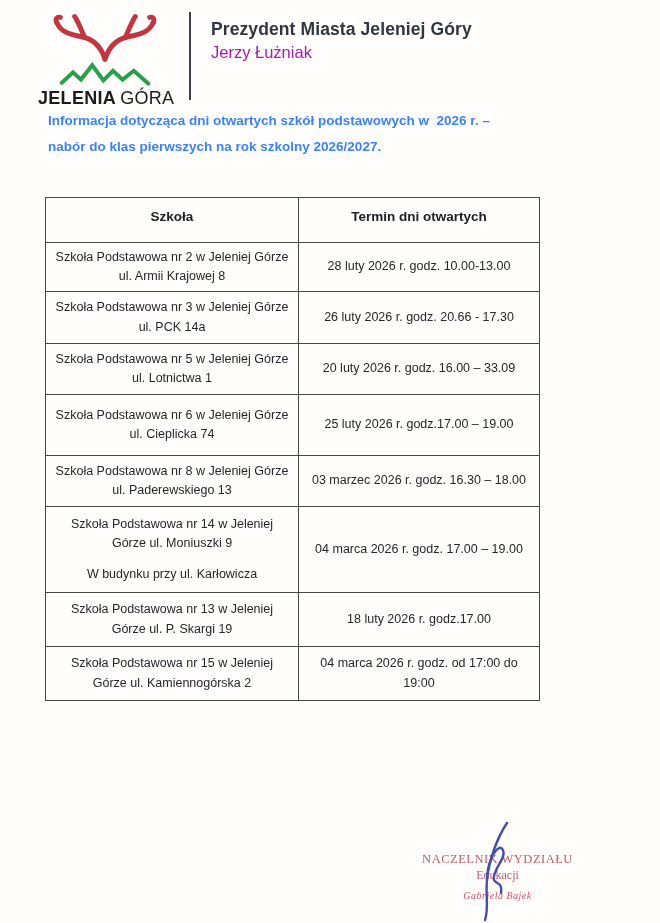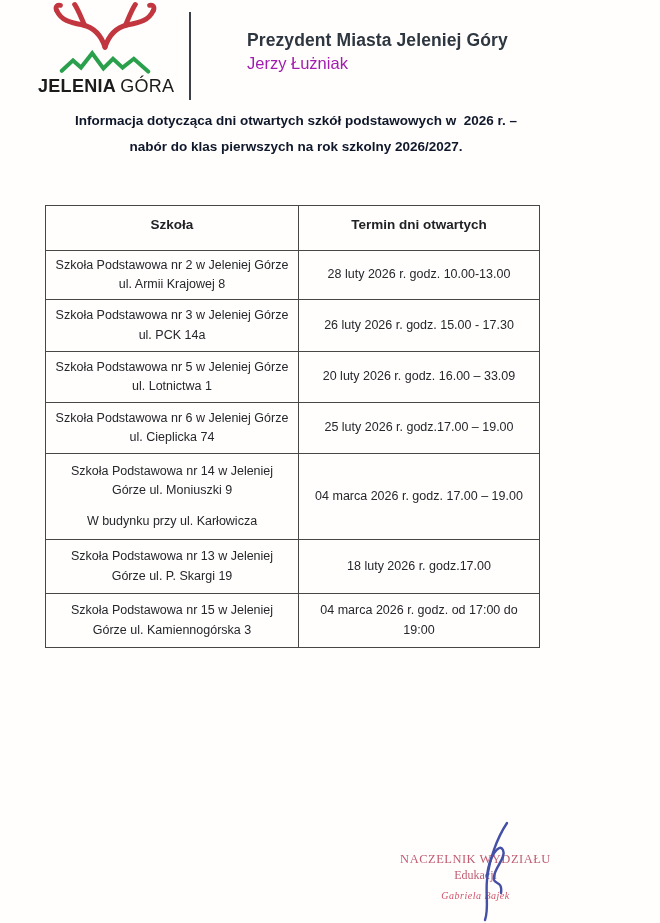--- a/index.html
+++ b/index.html
@@ -7,64 +7,64 @@
   body {
     font-family:"Liberation Sans", sans-serif;
     background:#ffffff;
     color:#26272b;
     position:relative;
     overflow:hidden;
   }
   .page { position:absolute; inset:0; background:#fffefd; }
 
   
-  .logo { position:absolute; left:38px; top:0; width:134px; text-align:center; }
+  .logo { position:absolute; left:38px; top:12px; width:134px; text-align:center; }
   .logo svg { display:block; margin:0 auto; }
   .logo-text { margin-top:2px; font-size:18px; color:#1c1c1c; letter-spacing:.3px; white-space:nowrap; }
   .logo-text .b1 { font-weight:bold; }
   .logo-text .b2 { font-weight:normal; margin-left:4px; }
 
   .header-divider {
     position:absolute; left:189px; top:12px; width:2px; height:88px;
     background:#3b4048;
   }
-  .office { position:absolute; left:211px; top:30px;margin-left:36px; }
+  .office { position:absolute; left:211px; top:19px; }
   .office-title { font-size:17.5px; font-weight:bold; color:#2e3640; letter-spacing:.1px; }
   .office-subtitle { font-size:16.5px; color:#a21caf; margin-top:3px; }
 
   
   .intro {
-    position:absolute; left:36px; top:108px; width:520px;
-    text-align:center; font-weight:bold; font-size:13.5px; color:#0f172a;
+    position:absolute; left:48px; top:108px; width:520px;
+    font-weight:bold; font-size:13.5px; color:#3b82f6;
     line-height:26px;
   }
   .intro div { white-space:pre-wrap; }
 
   
   table.schedule {
-    position:absolute; left:45px; top:205px; width:494px;
+    position:absolute; left:45px; top:197px; width:494px;
     border-collapse:collapse; table-layout:fixed;
   }
   .schedule col.c1 { width:253px; }
   .schedule col.c2 { width:241px; }
   .schedule th, .schedule td {
     border:1.5px solid #474747;
     text-align:center; vertical-align:middle;
   }
   .schedule th {
     height:45px; font-size:13.5px; font-weight:bold; color:#202226;
     padding-bottom:8px;
   }
   .schedule td { font-size:12.5px; color:#26272b; line-height:1.55; padding:2px 3px; }
   .schedule td div { white-space:nowrap; }
   .schedule td div.gap { height:0.95em; }
 
   
   .stamp {
-    position:absolute; left:393px; top:852px; width:165px;
+    position:absolute; left:415px; top:852px; width:165px;
     text-align:center; font-family:"Liberation Serif", serif;
     color:#bb4f66; opacity:.92;
   }
   .stamp-line1 { font-size:12.5px; letter-spacing:.5px; white-space:nowrap; }
   .stamp-line2 { font-size:12px; margin-top:1px; }
   .stamp-name { font-size:10px; font-style:italic; color:#cf455e; margin-top:7px; letter-spacing:.5px; }
   .signature-svg { position:absolute; left:472px; top:820px; }
 </style>
 </head>
 <body>
@@ -122,39 +122,48 @@
           <td>
             <div>28 luty 2026 r. godz. 10.00-13.00</div>
           </td>
         </tr>
         <tr style="height: 52px;">
           <td>
             <div>Szkoła Podstawowa nr 3 w Jeleniej Górze</div>
             <div>ul. PCK 14a</div>
           </td>
           <td>
-            <div>26 luty 2026 r. godz. 15.00 - 17.30</div>
+            <div>26 luty 2026 r. godz. 20.66 - 17.30</div>
           </td>
         </tr>
         <tr style="height: 51px;">
           <td>
             <div>Szkoła Podstawowa nr 5 w Jeleniej Górze</div>
             <div>ul. Lotnictwa 1</div>
           </td>
           <td>
             <div>20 luty 2026 r. godz. 16.00 – 33.09</div>
           </td>
         </tr>
-        <tr style="height: 51px; margin-top: 23px;">
+        <tr style="height: 61px; margin-top: 23px;">
           <td>
             <div>Szkoła Podstawowa nr 6 w Jeleniej Górze</div>
             <div>ul. Cieplicka 74</div>
           </td>
           <td>
             <div>25 luty 2026 r. godz.17.00 – 19.00</div>
+          </td>
+        </tr>
+        <tr style="height: 51px;">
+          <td>
+            <div>Szkoła Podstawowa nr 8 w Jeleniej Górze</div>
+            <div>ul. Paderewskiego 13</div>
+          </td>
+          <td>
+            <div>03 marzec 2026 r. godz. 16.30 – 18.00</div>
           </td>
         </tr>
         <tr style="height: 86px;">
           <td>
             <div>Szkoła Podstawowa nr 14 w Jeleniej</div>
             <div>Górze ul. Moniuszki 9</div>
             <div class="gap"></div>
             <div>W budynku przy ul. Karłowicza</div>
           </td>
           <td>
@@ -166,21 +175,21 @@
             <div>Szkoła Podstawowa nr 13 w Jeleniej</div>
             <div>Górze ul. P. Skargi 19</div>
           </td>
           <td>
             <div>18 luty 2026 r. godz.17.00</div>
           </td>
         </tr>
         <tr style="height: 54px;">
           <td>
             <div>Szkoła Podstawowa nr 15 w Jeleniej</div>
-            <div>Górze  ul. Kamiennogórska 3</div>
+            <div>Górze  ul. Kamiennogórska 2</div>
           </td>
           <td>
             <div>04 marca 2026 r. godz. od 17:00 do</div>
             <div>19:00</div>
           </td>
         </tr>
       </tbody>
   </table>
 
   <div class="stamp">

